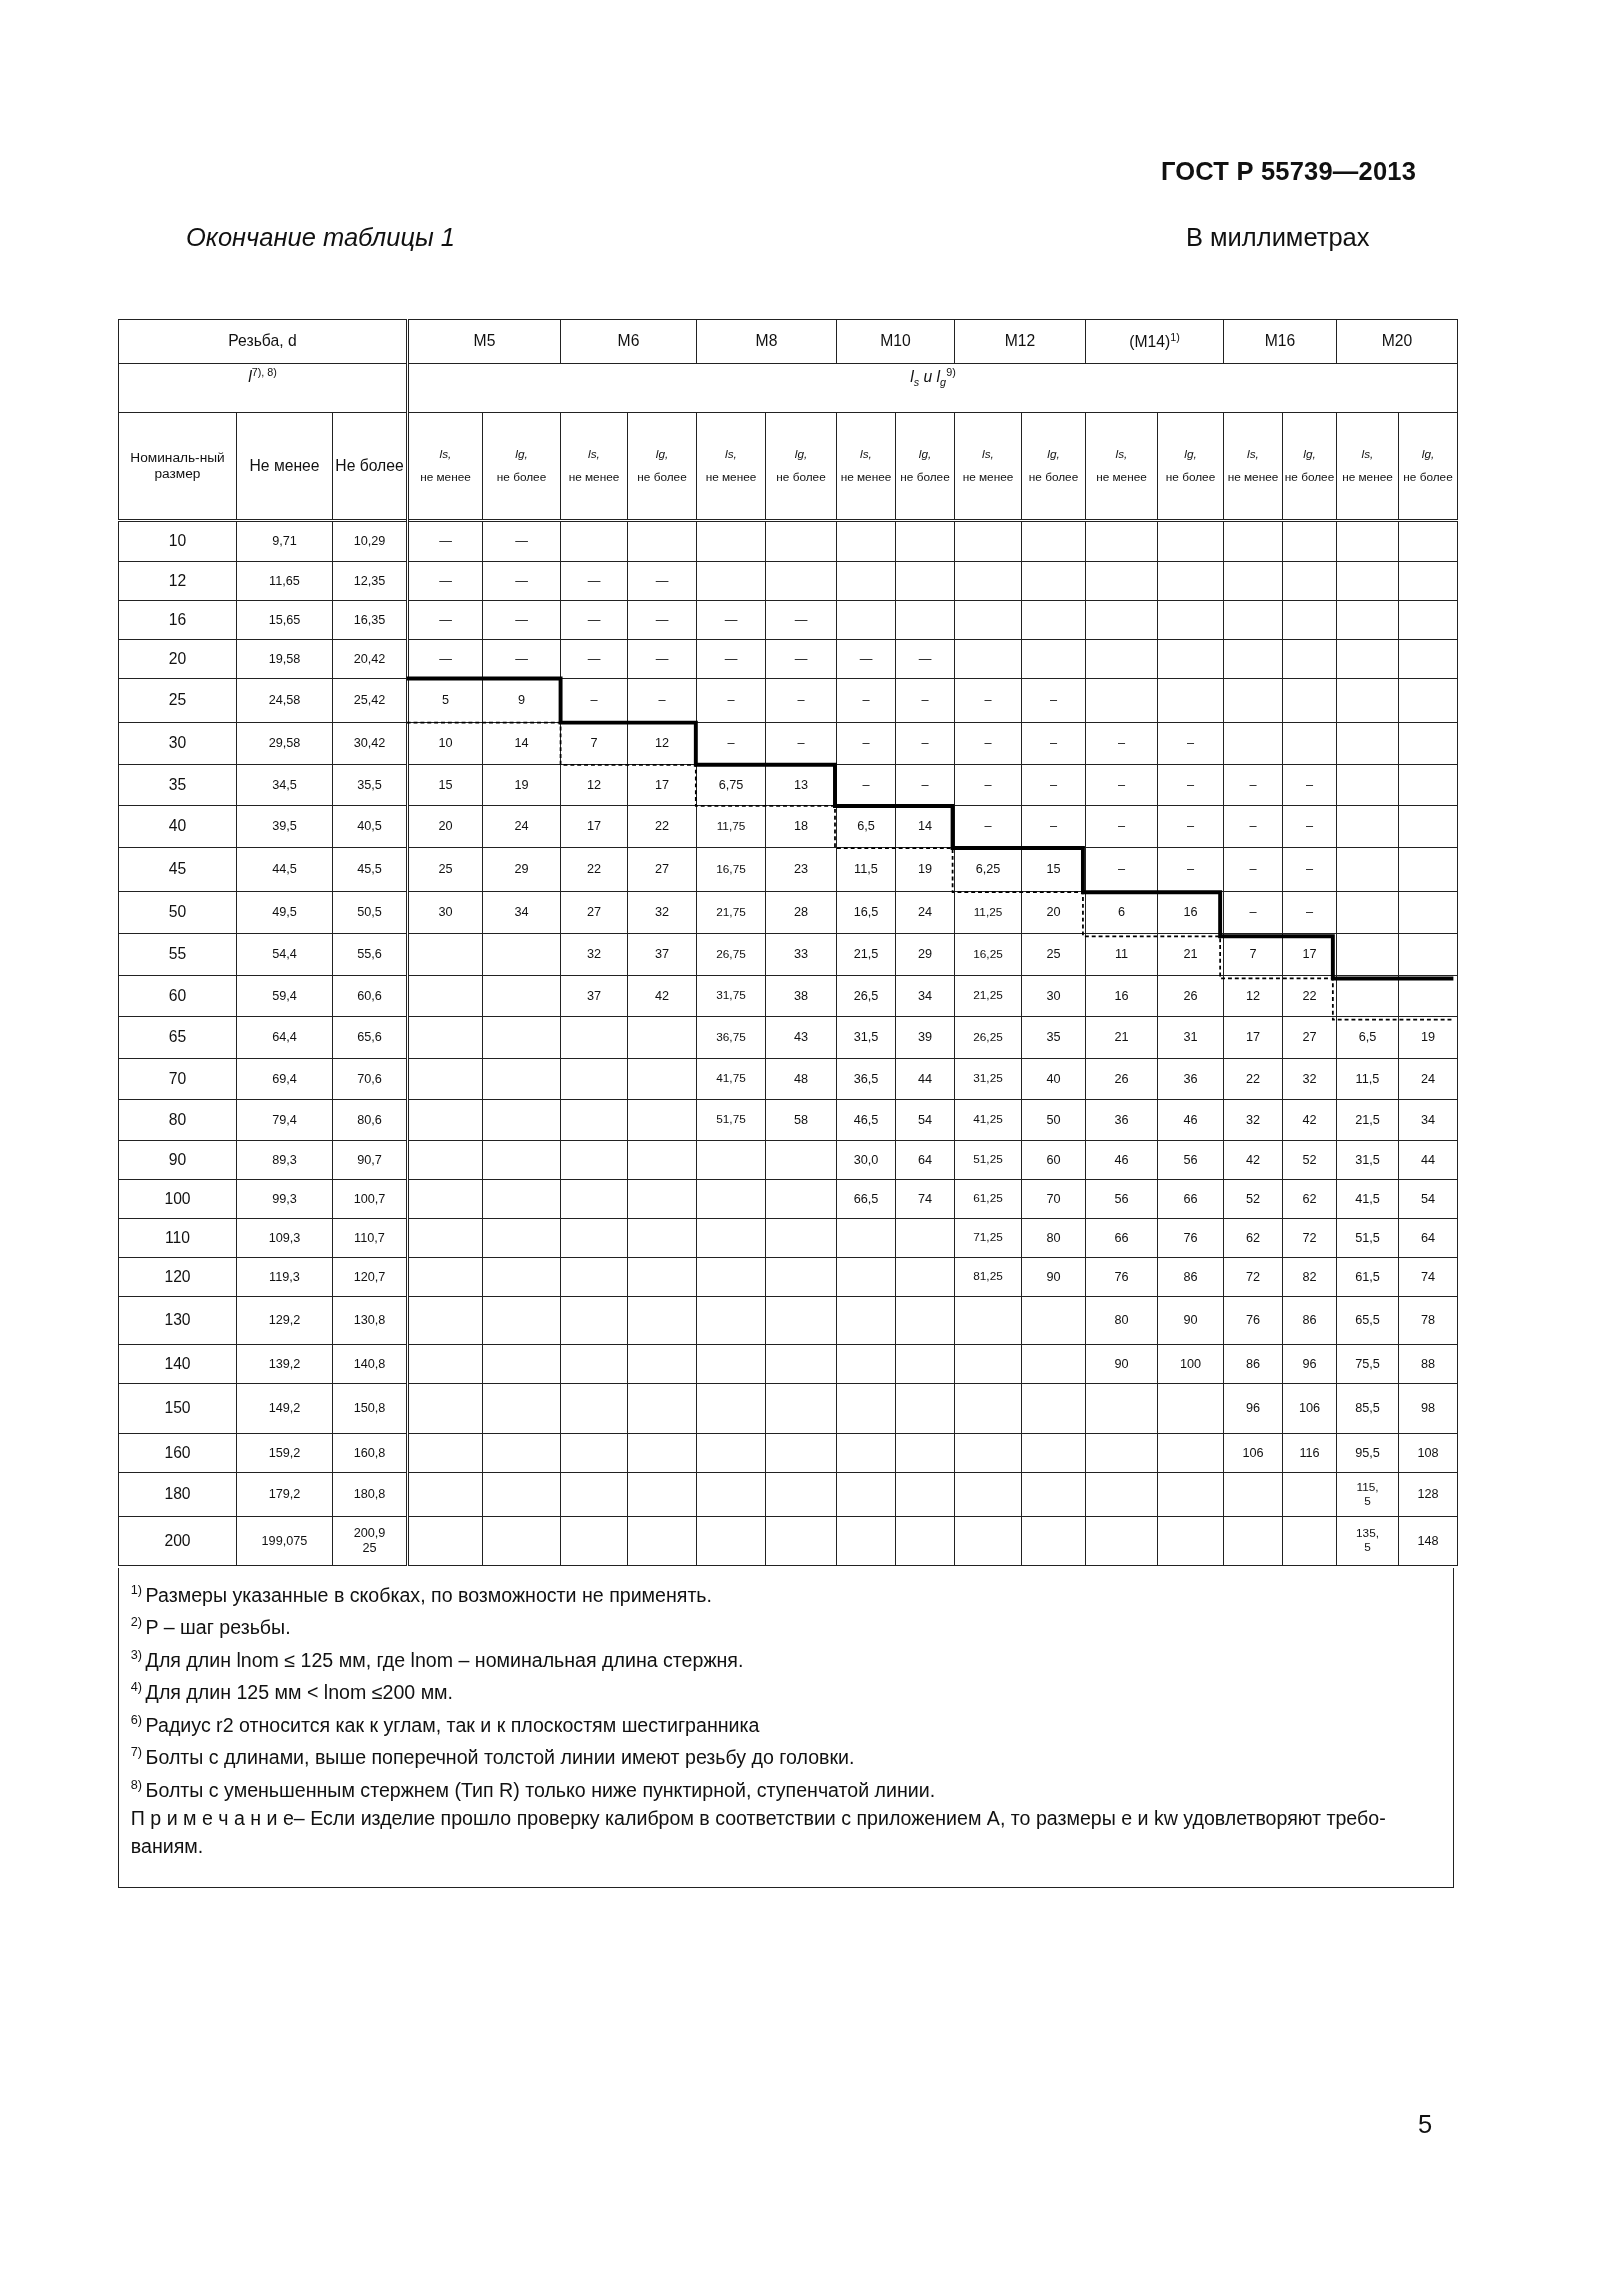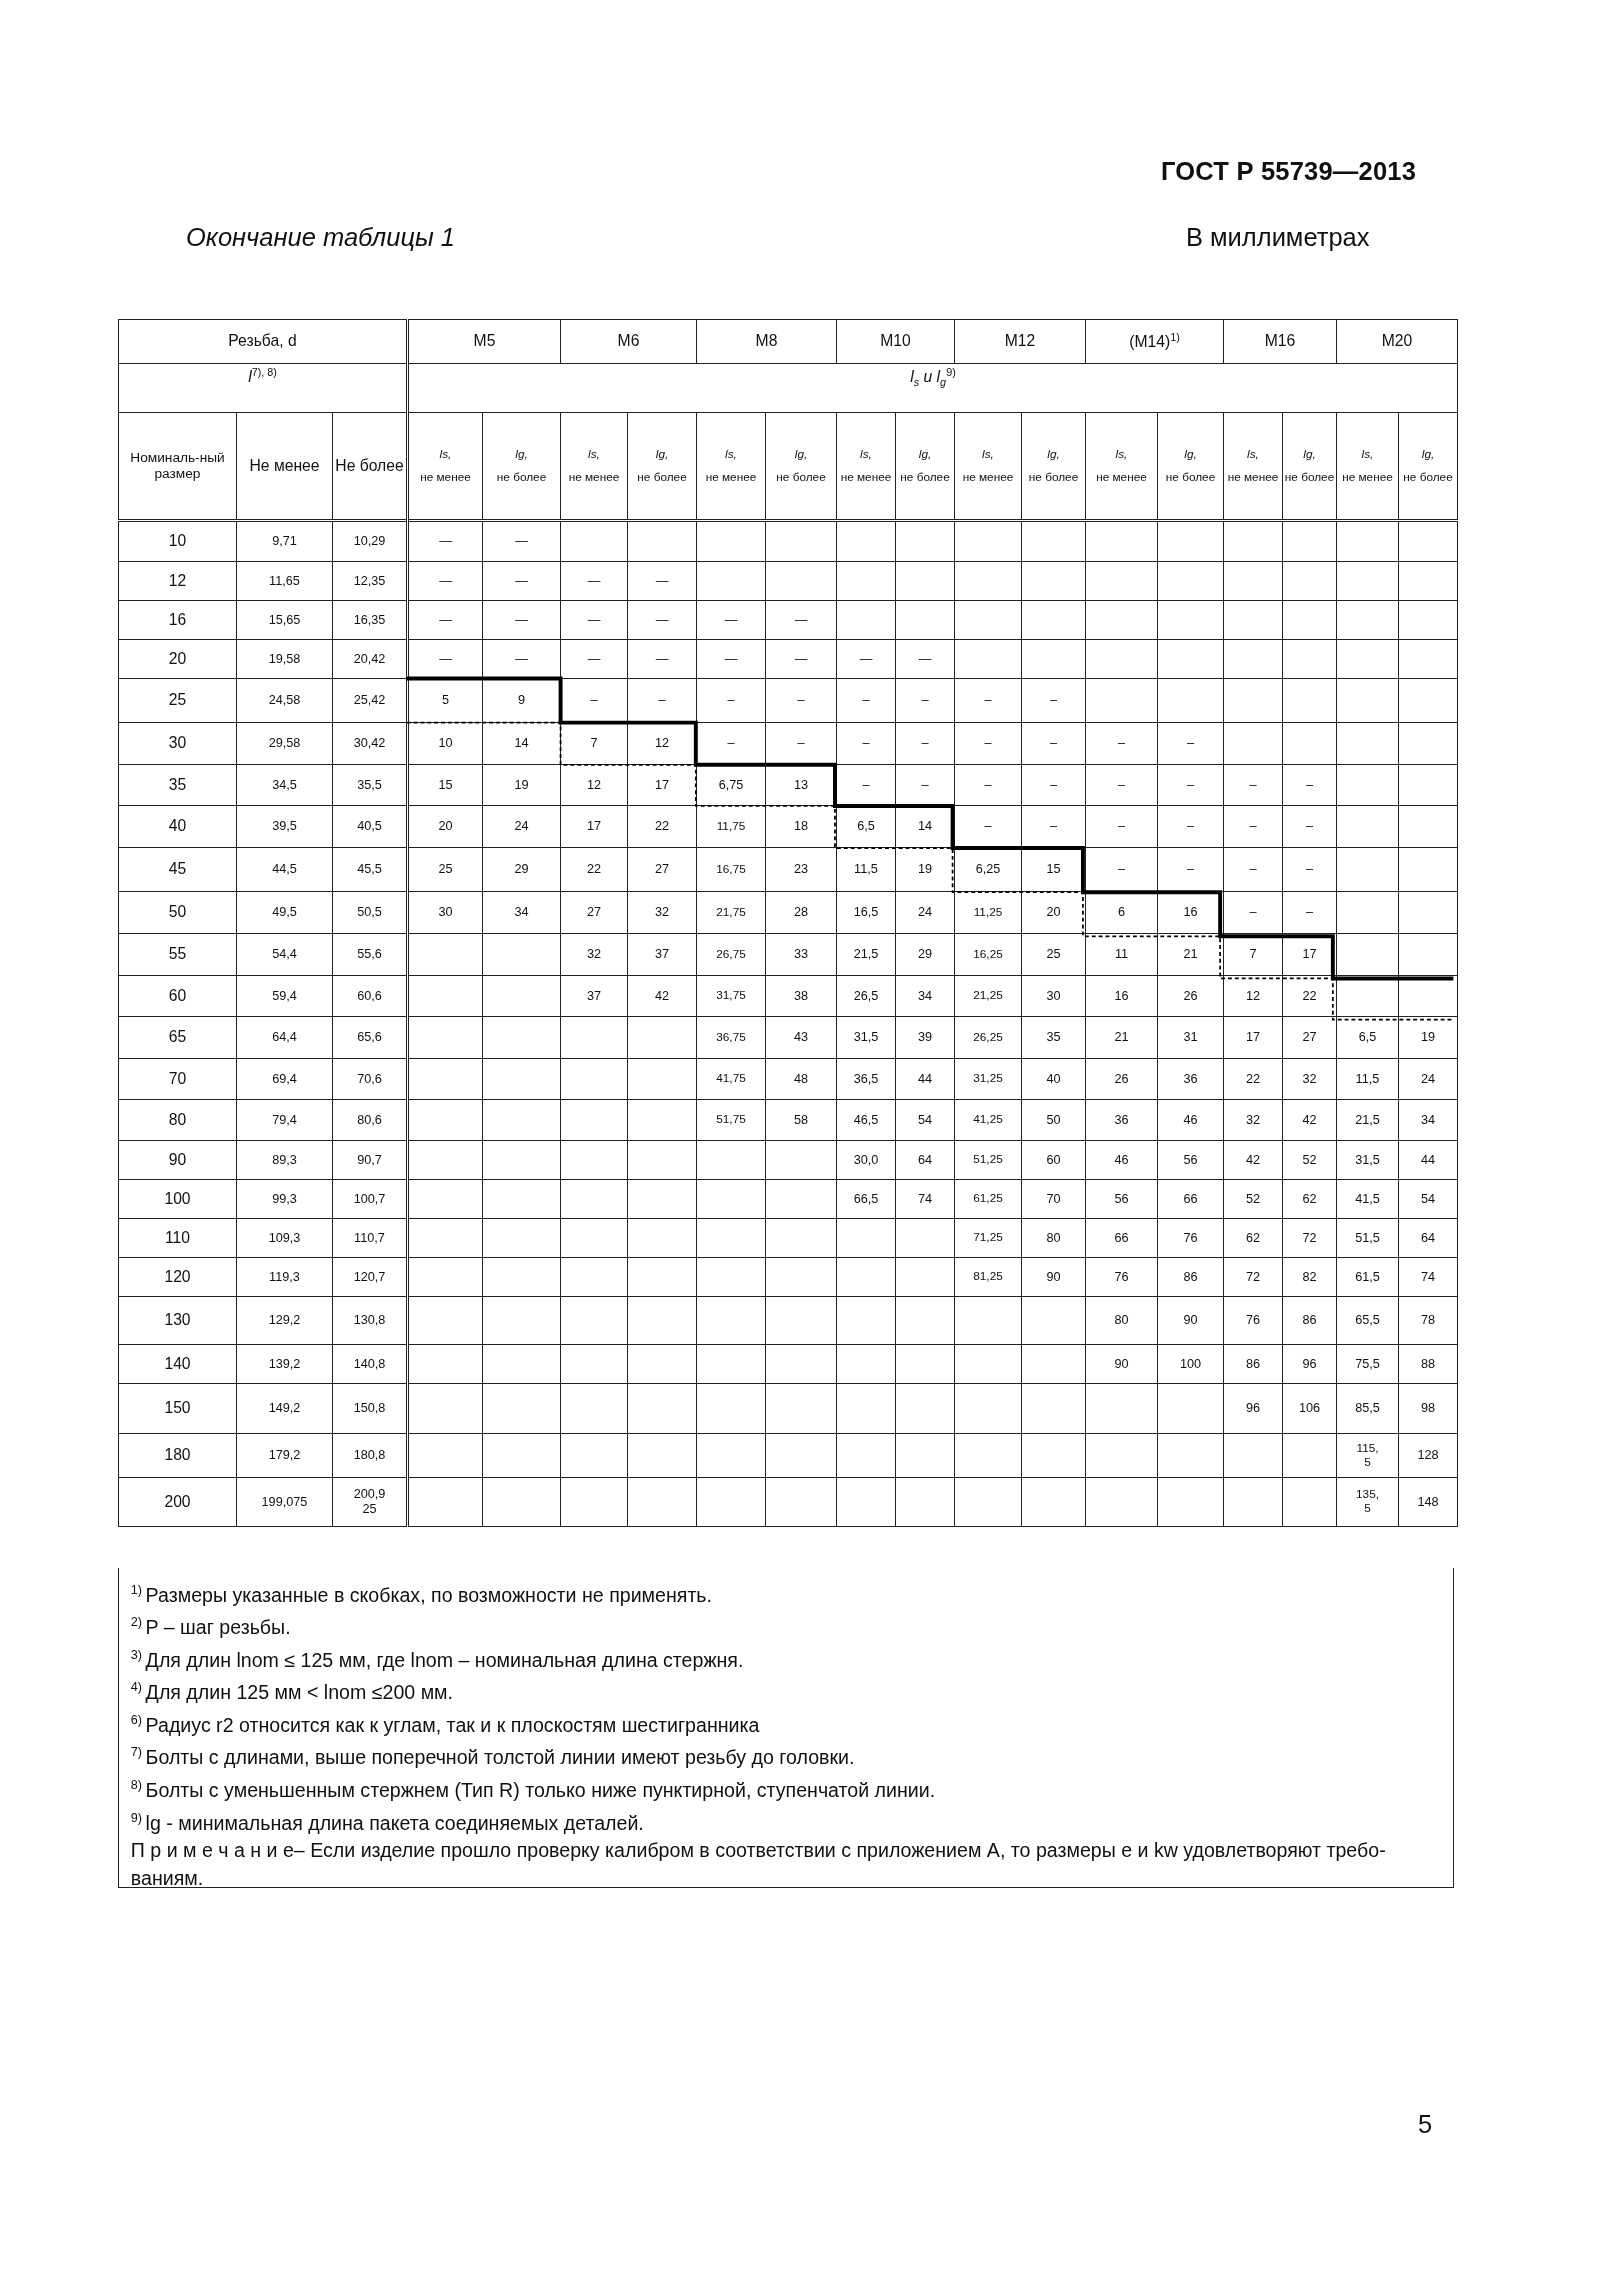--- a/index.html
+++ b/index.html
@@ -602,20 +602,41 @@
         <td class="sm"></td>
         <td class="sm"></td>
         <td class="sm"></td>
         <td class="sm"></td>
         <td class="sm"></td>
         <td class="sm">96</td>
         <td class="sm">106</td>
         <td class="sm">85,5</td>
         <td class="sm">98</td>
       </tr>
+      <tr style="height: 39px;">
+        <td>160</td>
+        <td class="sm">159,2</td>
+        <td class="sm">160,8</td>
+        <td class="sm dl"></td>
+        <td class="sm"></td>
+        <td class="sm"></td>
+        <td class="sm"></td>
+        <td class="sm"></td>
+        <td class="sm"></td>
+        <td class="sm"></td>
+        <td class="sm"></td>
+        <td class="sm"></td>
+        <td class="sm"></td>
+        <td class="sm"></td>
+        <td class="sm"></td>
+        <td class="sm">106</td>
+        <td class="sm">116</td>
+        <td class="sm">95,5</td>
+        <td class="sm">108</td>
+      </tr>
       <tr style="height: 44px;">
         <td>180</td>
         <td class="sm">179,2</td>
         <td class="sm">180,8</td>
         <td class="sm dl"></td>
         <td class="sm"></td>
         <td class="sm"></td>
         <td class="sm"></td>
         <td class="sm"></td>
         <td class="sm"></td>
@@ -663,21 +684,20 @@
 
 <div class="fn">
   <div id="fn-list">
       <div><sup>1) </sup><span> Размеры указанные в скобках, по возможности не применять.</span></div>
       <div><sup>2) </sup><span> P – шаг резьбы.</span></div>
       <div><sup>3) </sup><span> Для длин lnom ≤ 125 мм, где lnom –  номинальная длина стержня.</span></div>
       <div><sup>4) </sup><span> Для длин 125 мм &lt; lnom ≤200 мм.</span></div>
       <div><sup>6) </sup><span> Радиус r2 относится как к углам, так и к плоскостям шестигранника</span></div>
       <div><sup>7) </sup><span> Болты с длинами, выше поперечной толстой линии имеют резьбу до головки.</span></div>
       <div><sup>8) </sup><span> Болты с уменьшенным стержнем (Тип R) только ниже пунктирной, ступенчатой линии.</span></div>
-      <div><sup>9) </sup><span> lg - минимальная длина пакета соединяемых деталей.</span></div>
     </div>
   <div>
     <span>П р и м е ч а н и е</span><span>– Если изделие прошло проверку калибром в соответствии с приложением А, то размеры e и kw удовлетворяют требо-</span>
   </div>
   <div>ваниям.</div>
 </div>
 
 <div id="page-num" class="abs">5</div>
 
 

